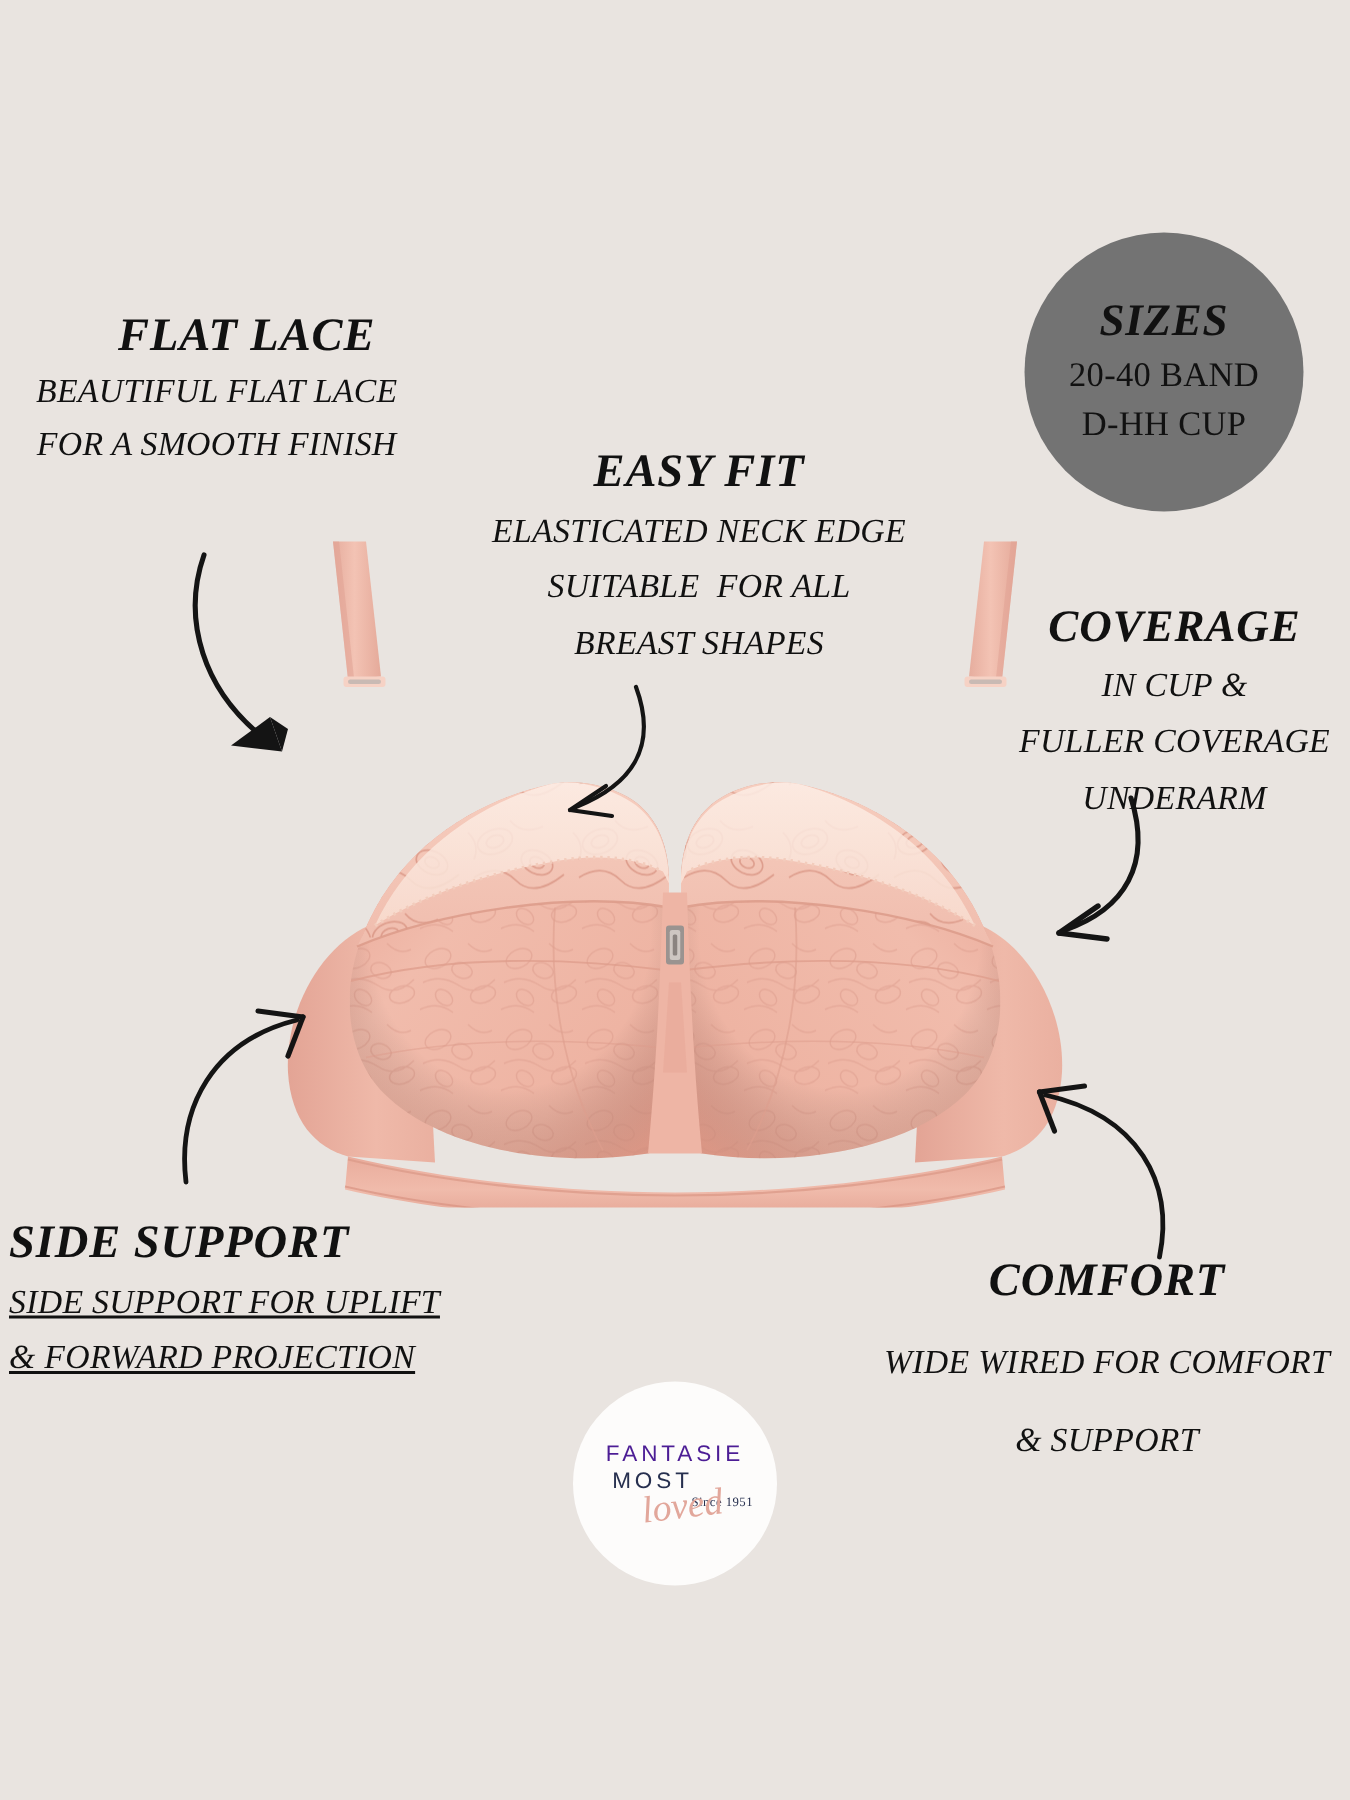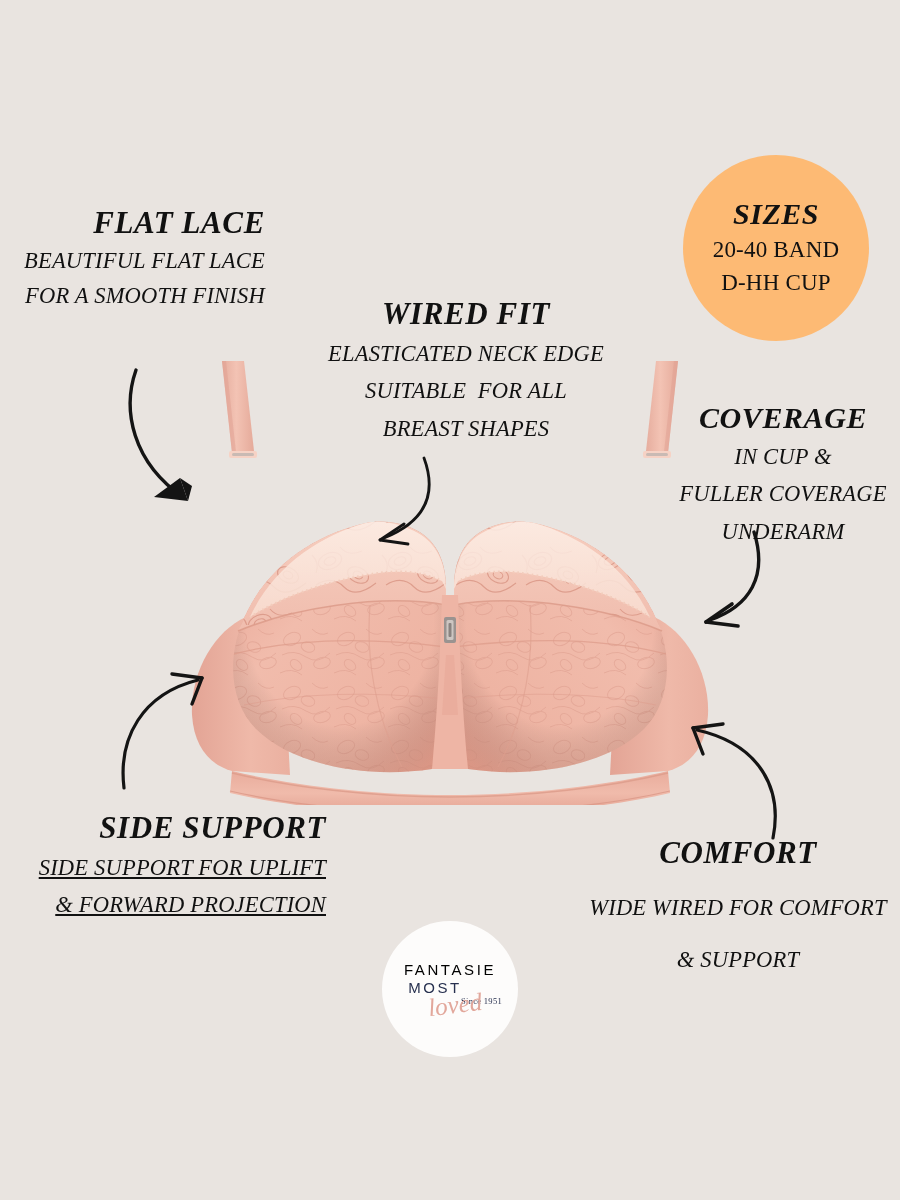--- a/index.html
+++ b/index.html
@@ -21,48 +21,48 @@
   .callout .body{
     font-family:"Liberation Serif","DejaVu Serif",serif;
     font-style:italic;font-weight:400;
     font-size:22.5px;line-height:1.33;letter-spacing:.2px;
     white-space:pre;
   }
   .c-left{text-align:left;}
   .c-center{text-align:center;}
 
   
-  #flat-lace{left:24px;top:207px;text-align:right;}
+  #flat-lace{left:24px;top:207px;text-align:center;}
   #flat-lace .title{font-size:31px;margin-left:40px;}
   #flat-lace .body{margin-top:6px;}
 
   
   #easy-fit{left:310px;top:298px;width:312px;text-align:center;}
   #easy-fit .title{font-size:31px;}
   #easy-fit .body{margin-top:8px;}
 
   
   #coverage{left:672px;top:382px;width:222px;text-align:center;}
   #coverage .title{font-size:30px;margin-top:20px;}
   #coverage .body{margin-top:8px;}
 
   
-  #side-support{left:6px;top:812px;width:320px;text-align:right;}
+  #side-support{left:6px;top:812px;width:320px;text-align:left;}
   #side-support .title{font-size:31px;}
   #side-support .body{margin-top:8px;text-decoration:underline;}
 
   
   #comfort{left:568px;top:837px;width:340px;text-align:center;}
   #comfort .title{font-size:31px;}
   #comfort .body{margin-top:23px;}
 
   
   #sizes-badge{
     position:absolute;left:683px;top:155px;width:186px;height:186px;
-    border-radius:50%;background:#fdba74;
+    border-radius:50%;background:#737373;
     display:flex;flex-direction:column;align-items:center;justify-content:center;
     text-align:center;color:#111;
   }
   #sizes-badge .sz-title{
     font-family:"Liberation Serif","DejaVu Serif",serif;
     font-weight:bold;font-style:italic;font-size:30px;letter-spacing:.5px;
     margin-bottom:2px;
   }
   #sizes-badge .sz-line{
     font-family:"Liberation Serif","DejaVu Serif",serif;
@@ -75,21 +75,21 @@
     position:absolute;left:382px;top:921px;width:136px;height:136px;
     border-radius:50%;background:#fdfcfb;
   }
   #brand-badge .bb-inner{
     position:absolute;inset:0;
     display:flex;flex-direction:column;align-items:center;justify-content:center;
   }
   #brand-badge .bb-row{position:relative;width:100%;text-align:center;}
   #brand-badge .bb-fantasie{
     font-family:"Liberation Sans","DejaVu Sans",sans-serif;
-    font-size:15px;letter-spacing:2.6px;color:#000000;line-height:1.15;
+    font-size:15px;letter-spacing:2.6px;color:#4c1d95;line-height:1.15;
   }
   #brand-badge .bb-most{
     font-family:"Liberation Sans","DejaVu Sans",sans-serif;
     font-size:15px;letter-spacing:2.6px;color:#27304f;line-height:1.15;
     margin-right:30px;
   }
   #brand-badge .bb-since{
     position:absolute;right:16px;top:17px;
     font-family:"Liberation Serif","DejaVu Serif",serif;
     font-size:8.5px;letter-spacing:.3px;color:#27304f;white-space:nowrap;
@@ -311,21 +311,21 @@
     </svg>
   </div>
 
   <div class="callout c-left" id="flat-lace">
     <div class="title">FLAT LACE</div>
     <div class="body">BEAUTIFUL FLAT LACE</div>
     <div class="body">FOR A SMOOTH FINISH</div>
   </div>
 
   <div class="callout c-center" id="easy-fit">
-    <div class="title">WIRED FIT</div>
+    <div class="title">EASY FIT</div>
     <div class="body">ELASTICATED NECK EDGE</div>
     <div class="body">SUITABLE  FOR ALL</div>
     <div class="body">BREAST SHAPES</div>
   </div>
 
   <div class="callout c-center" id="coverage">
     <div class="title">COVERAGE</div>
     <div class="body">IN CUP &amp;</div>
     <div class="body">FULLER COVERAGE</div>
     <div class="body">UNDERARM</div>

